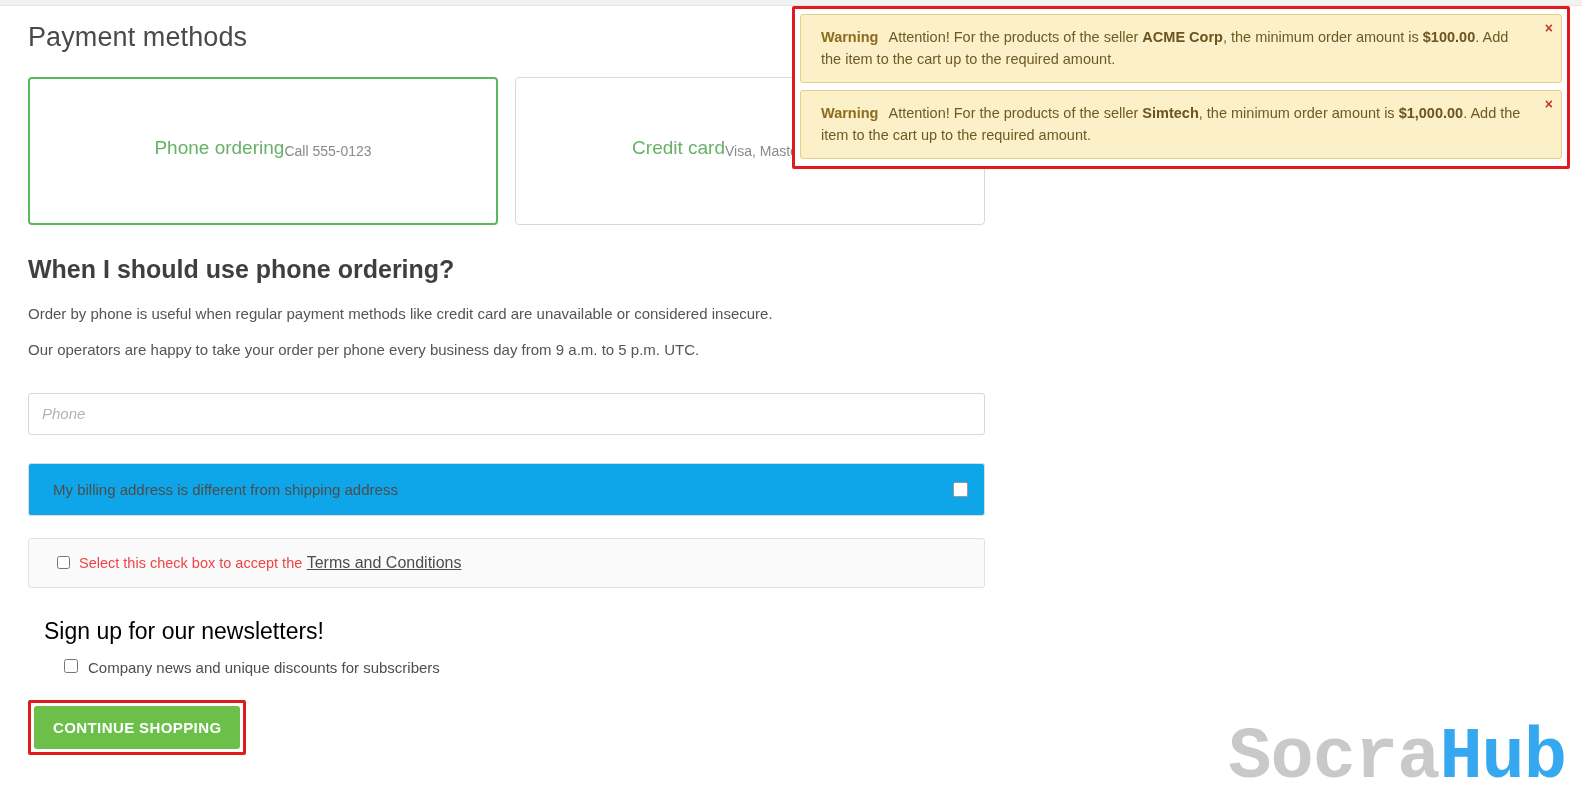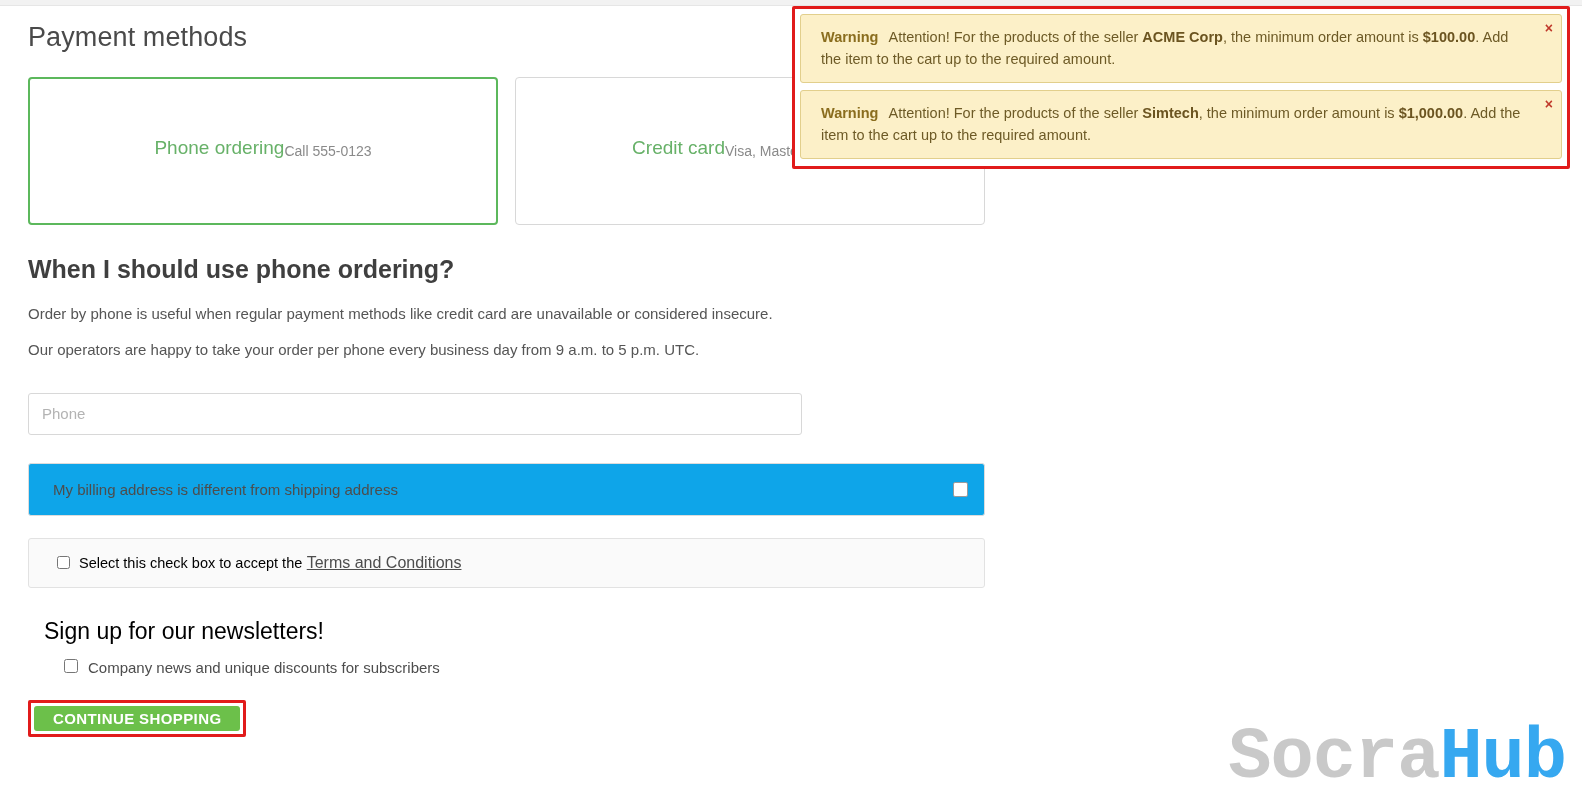--- a/index.html
+++ b/index.html
@@ -42,26 +42,27 @@
   .pay-title { font-size:19px; color:#67b168; margin-bottom:7px; }
   .pay-sub { font-size:14px; color:#8a8a8a; }
 
   .section-head {
     font-size: 25px; font-weight: bold; color:#3f3f3f;
     margin: 30px 0 20px 0;
   }
   .para { font-size:15px; color:#555; margin: 0 0 16px 0; line-height:1.35; }
 
   .field {
-    width: 774px; height: 42px;
+    width: 957px; height: 42px;
     border:1px solid #d8d8d8; border-radius:3px;
     background:#fff; padding: 0 13px;
     font-size:15px; color:#444;
     font-family:"Liberation Sans", sans-serif;
     margin-top: 16px;
+    font-style: italic;
   }
   .field::placeholder { color:#b3b3b3; }
 
   .billing-box {
     width:957px; height:53px; margin-top:28px;
     border:1px solid #dcdcdc; border-radius:3px; background:#0ea5e9;
     display:flex; align-items:center; justify-content:space-between;
     padding: 0 16px 0 24px;
   }
   .billing-label { font-size:15px; color:#4d4d4d; }
@@ -70,36 +71,36 @@
     display:inline-block;
   }
 
   .terms-box {
     width:957px; height:50px; margin-top:22px;
     border:1px solid #e2e2e2; border-radius:3px; background:#fafafa;
     display:flex; align-items:center;
     padding-left: 28px;
   }
   .terms-box input { margin:0 9px 0 0; width:13px; height:13px; }
-  .terms-text { font-size:14.5px; color:#000000; }
+  .terms-text { font-size:14.5px; color:#ef4444; }
   .terms-link { color:#4d4d4d; text-decoration:underline; }
 
   .news-head { font-size:23px; color:#000000; margin: 30px 0 14px 16px; font-weight:400; }
   .news-row { display:flex; align-items:flex-start;padding-left:36px; }
   .news-row input { margin:0 10px 0 0; width:14px; height:14px; }
   .news-text { font-size:15px; color:#4d4d4d; }
 
   .cta-wrap {
     position:relative; display:inline-block; margin-top:24px;
     border:3px solid #e11b1b; border-radius:2px; padding:3px;
   }
   .cta {
     background:#6cc04a; border:none; border-radius:3px;
     color:#fff; font-size:15px; font-weight:bold; letter-spacing:.4px;
-    padding: 4px 19px; cursor:pointer;
+    padding: 13px 19px; cursor:pointer;
     font-family:"Liberation Sans", sans-serif;
   }
 
   
   .warn-panel {
     position:absolute; left:792px; top:6px; width:778px; height:163px;
     border:3px solid #e11b1b; border-radius:2px;
     padding:5px; background:#fff;
   }
   .alert {

